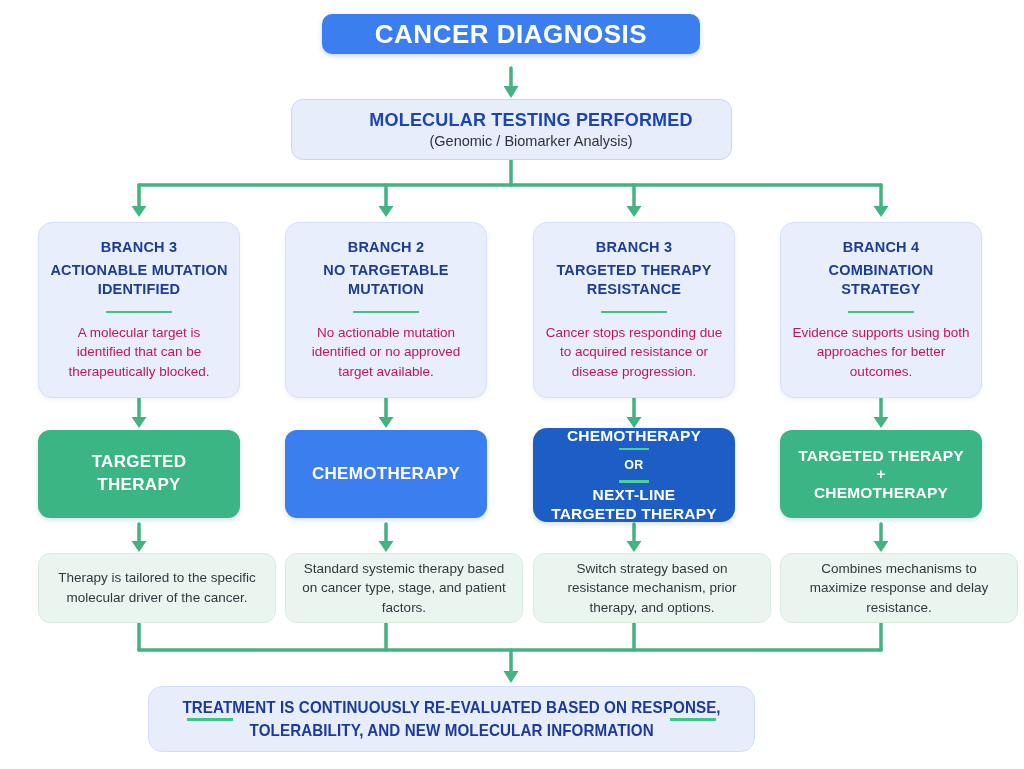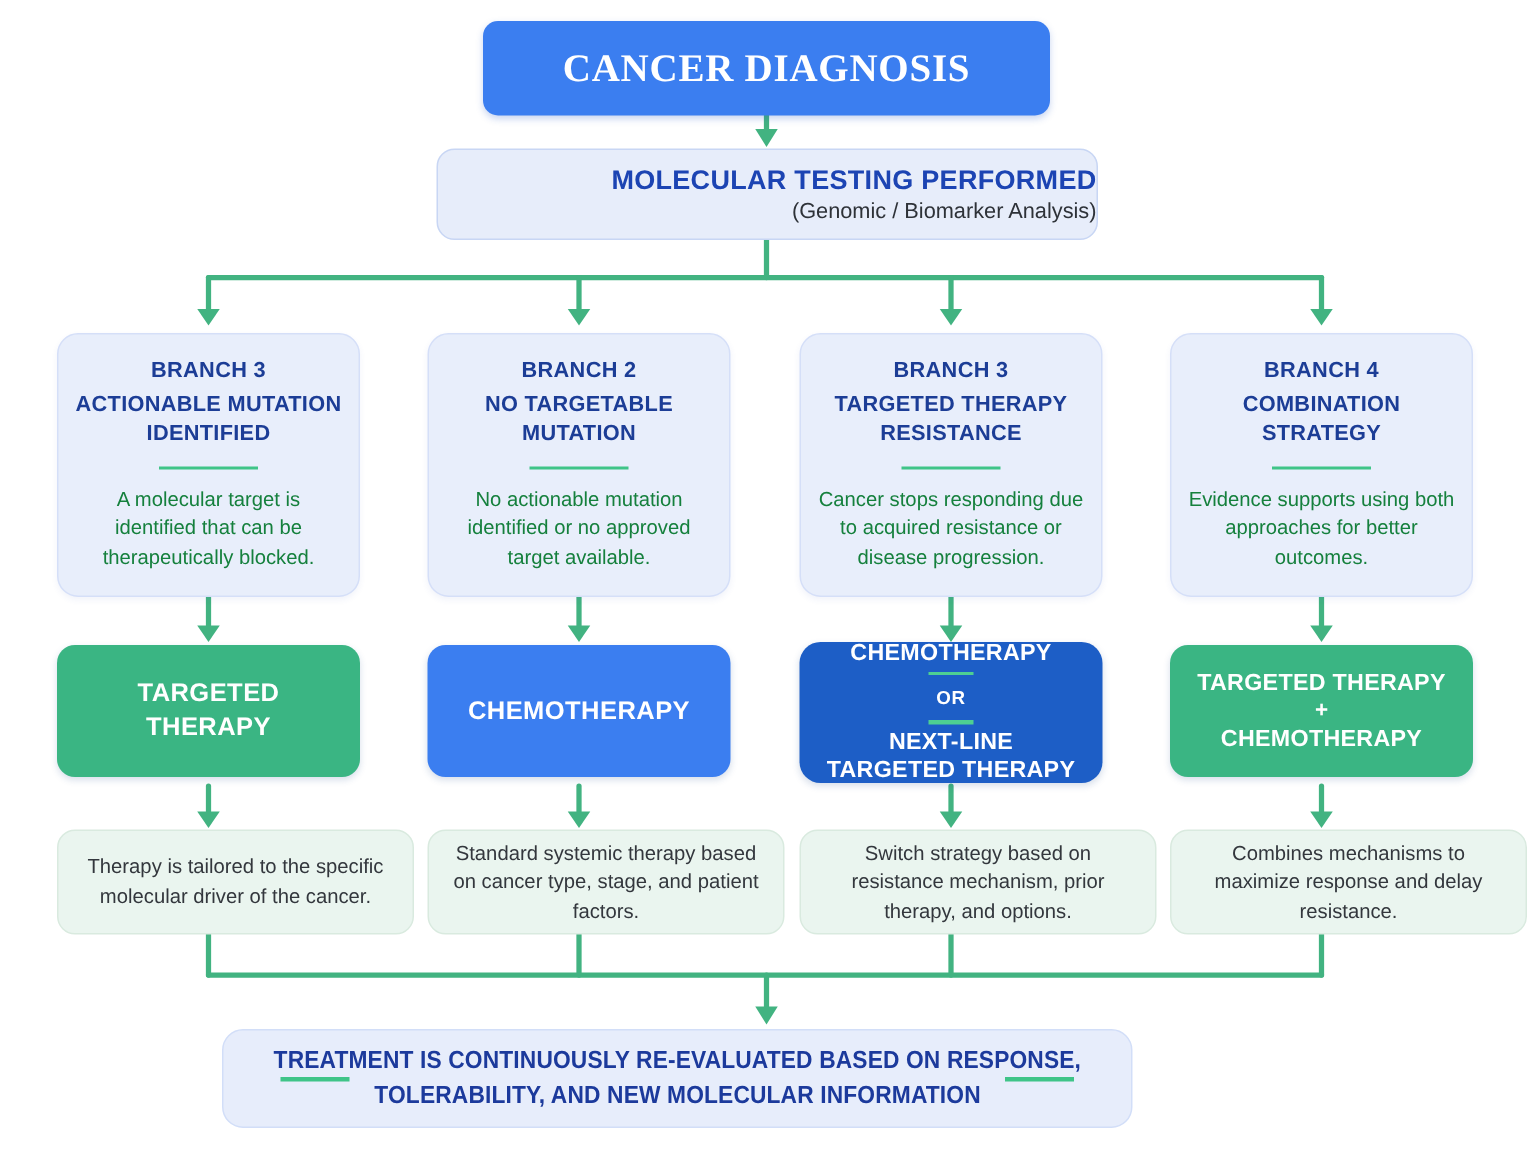--- a/index.html
+++ b/index.html
@@ -16,38 +16,37 @@
     position: absolute;
     left: 0; top: 0;
     width: 1024px; height: 769px;
     z-index: 0;
     pointer-events: none;
   }
   .box { position: absolute; z-index: 1; }
 
   
   .title-box {
-    left: 322px; top: 14px; width: 378px; height: 63px;
+    left: 322px; top: 14px; width: 378px; height: 40px;
     background: #3b7ef0;
     border-radius: 10px;
     display: flex; align-items: center; justify-content: center;
     box-shadow: 0 2px 5px rgba(40, 90, 200, 0.25);
-    font-family: Liberation Serif, serif;
   }
   .title-box span {
     color: #ffffff; font-weight: bold; font-size: 26px; letter-spacing: 0.5px;
   }
 
   
   .molecular-box {
     left: 291px; top: 99px; width: 441px; height: 61px;
     background: #e7edfa;
     border: 1.5px solid #c8d6f4;
     border-radius: 12px;
-    display: flex; flex-direction: column; align-items: flex-end; justify-content: center;
+    display: flex; flex-direction: column; align-items: center; justify-content: center;
     gap: 2px;
     padding-left: 39px;
   }
   .molecular-box .mt-title {
     color: #1c44b3; font-weight: bold; font-size: 18px; letter-spacing: 0.2px;
   }
   .molecular-box .mt-sub {
     color: #2e3238; font-size: 14.5px;
   }
 
@@ -67,21 +66,21 @@
   }
   .branch-title {
     color: #1c3d96; font-weight: bold; font-size: 14.5px; line-height: 1.3;
     letter-spacing: 0.2px;
   }
   .branch-divider {
     width: 66px; height: 2px; background: #3fc488; border: none;
     margin: 12px auto 10px auto;
   }
   .branch-desc {
-    color: #15803d; font-size: 13.5px; line-height: 1.45;
+    color: #be185d; font-size: 13.5px; line-height: 1.45;
   }
 
   .col1 { left: 38px; }
   .col2 { left: 285px; }
   .col3 { left: 533px; }
   .col4 { left: 780px; }
 
   
   .treatment-box {
     top: 430px; width: 202px; height: 88px;

